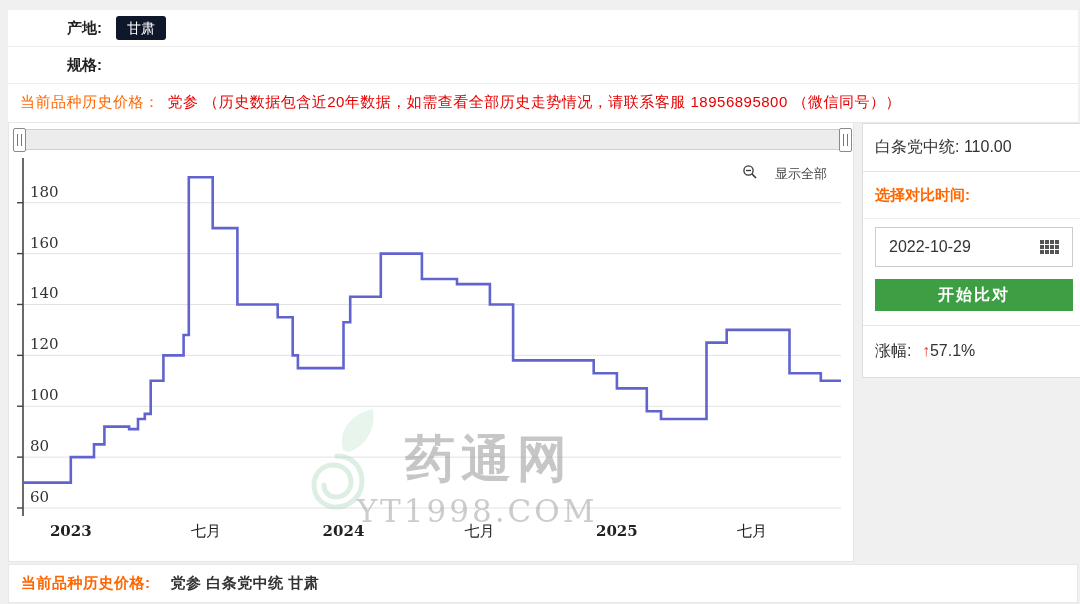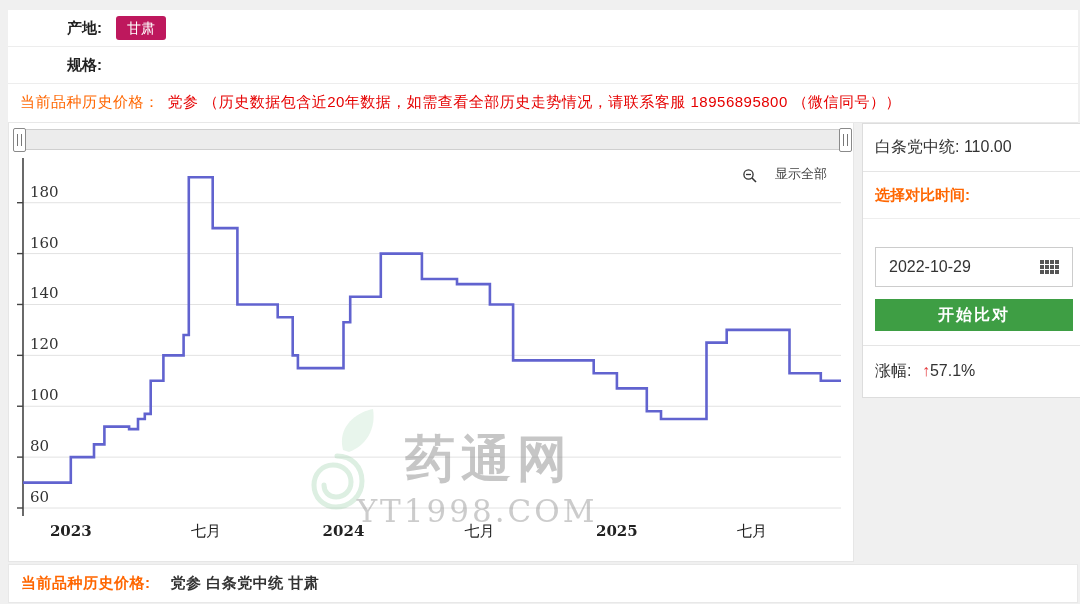--- a/index.html
+++ b/index.html
@@ -19,21 +19,21 @@
     height:37px;
     border-bottom:1px solid #ededed;
   }
   .label-col {
     width:108px; text-align:right; padding-right:14px;
     font-weight:bold; font-size:15px; color:#222;
     flex:0 0 108px;
   }
   .badge {
     display:inline-block;
-    background:#be185d; color:#fff;
+    background:#0f172a; color:#fff;
     font-size:14px; line-height:1;
     padding:5px 11px; border-radius:3px;
     cursor:pointer;
   }
   .spec-opt { margin-right:26px; font-size:14px; color:#333; cursor:pointer; }
   .spec-opt.selected {
     background:#3aa347; color:#fff; padding:5px 11px; border-radius:3px;
   }
 
   
@@ -71,21 +71,21 @@
   }
   .dz-handle span {
     display:block; width:5px; height:12px; margin:5px auto 0 auto;
     border-left:1px solid #777; border-right:1px solid #777;
   }
   .dz-left { left:-2px; }
   .dz-right { right:-2px; }
 
   .show-all {
     position:absolute; right:22px; top:40px;
-    display:flex; align-items:flex-end; gap:18px;
+    display:flex; align-items:flex-start; gap:18px;
     font-size:13px; color:#444; cursor:pointer;
     background:rgba(255,255,255,.7); padding:2px 4px;
   }
 
   svg text { font-family:"DejaVu Serif", serif; }
   .wm-title {
     font-family:"DejaVu Sans", sans-serif;
   }
 
   
@@ -101,21 +101,21 @@
     color:#ff6600; font-weight:bold; font-size:15px;
     padding:14px 0 13px 0;
     border-bottom:1px solid #eee;
     margin:0 -12px 4px -12px;
     padding-left:12px;
   }
   .date-box {
     display:flex; align-items:center; justify-content:space-between;
     border:1px solid #ccc;
     height:40px; padding:0 13px;
-    margin-top:28px;
+    margin-top:8px;
     font-size:16px; color:#333;
     cursor:pointer;
     background:#fff;
   }
   .cal-icon { display:grid; grid-template-columns:repeat(4,4px); grid-template-rows:repeat(3,4px); gap:1px; }
   .cal-icon i { background:#555; }
   .compare-btn {
     display:block; width:100%;
     margin-top:12px;
     background:#3e9e44; color:#fff;

